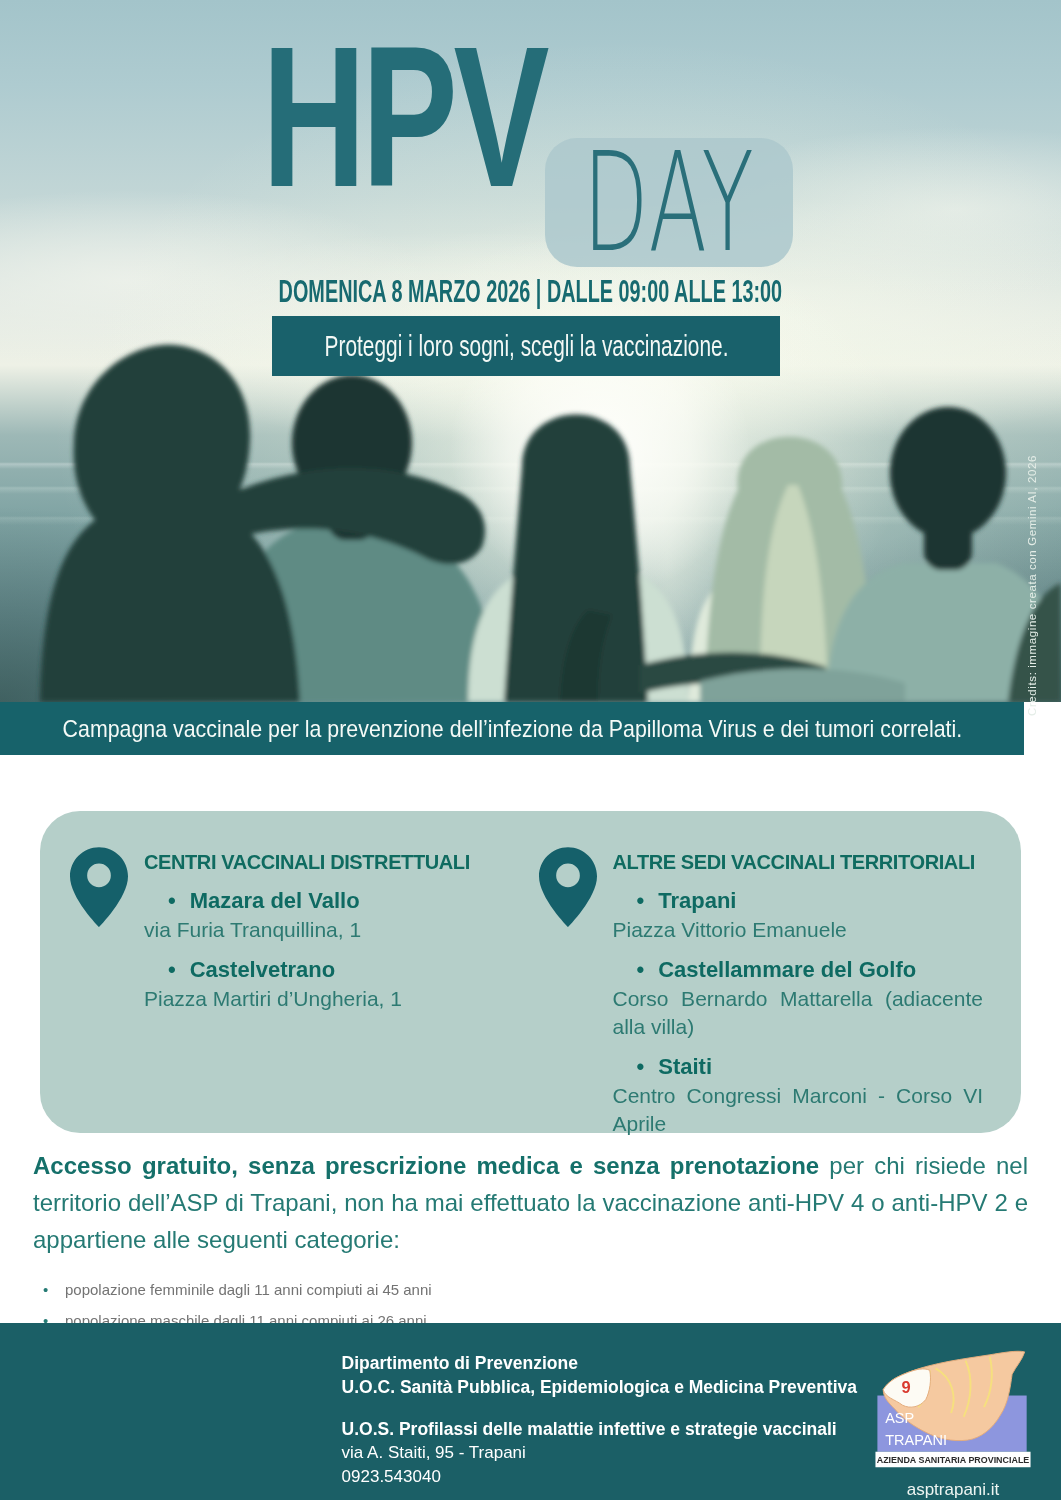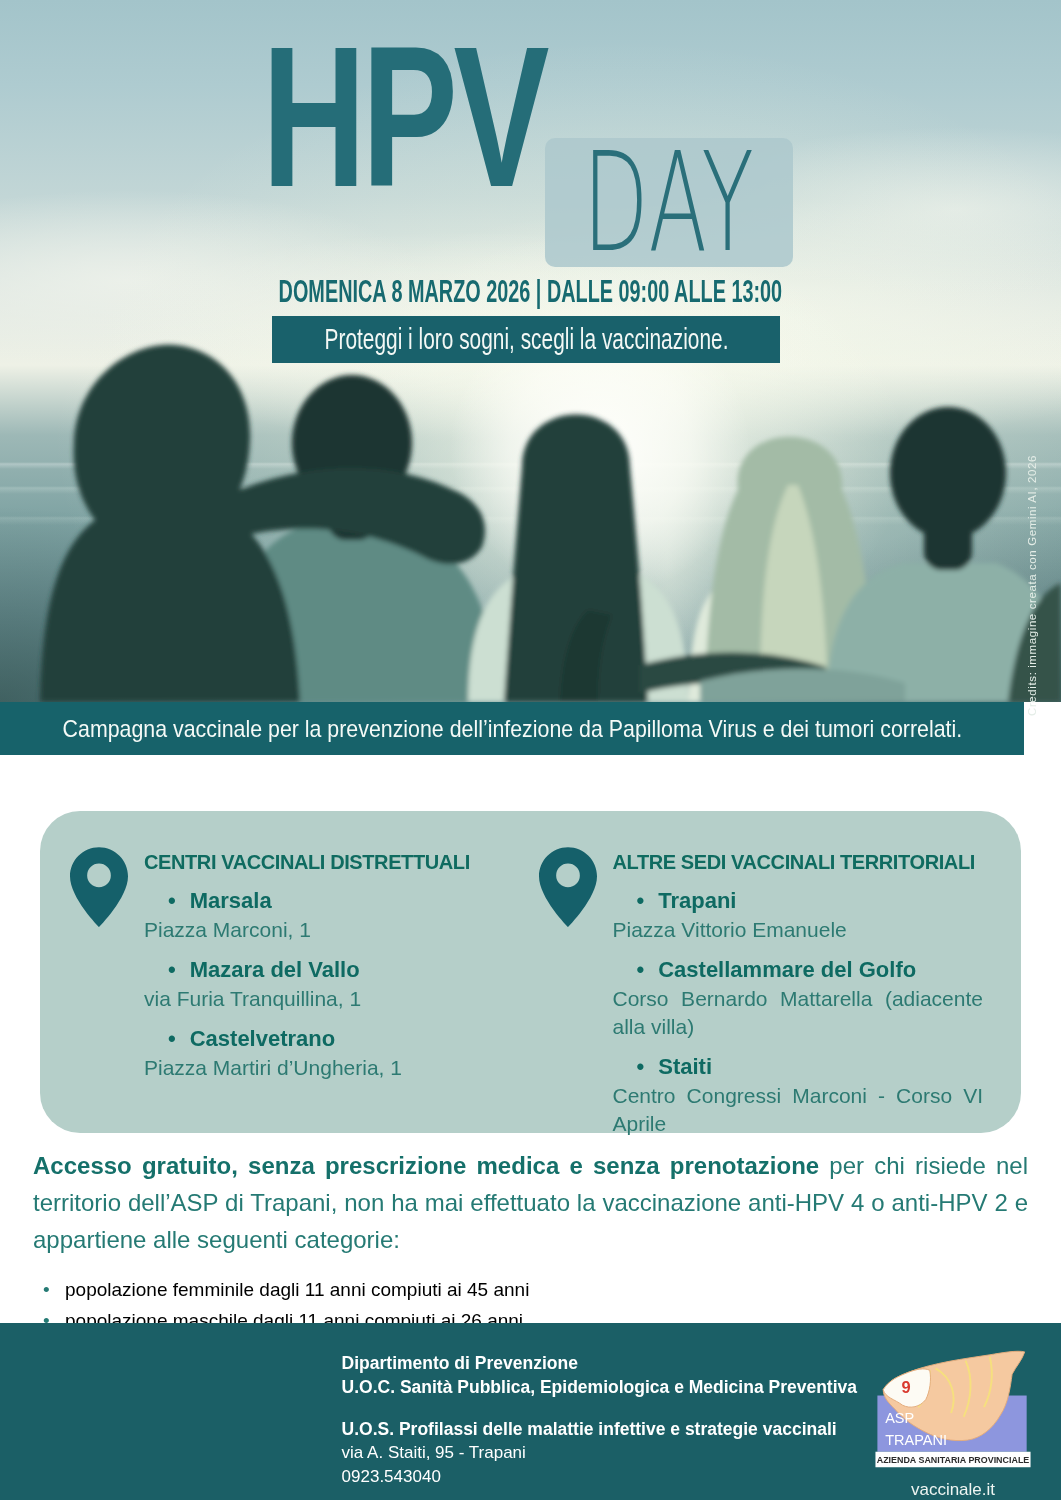--- a/index.html
+++ b/index.html
@@ -33,37 +33,37 @@
   .silhouettes { position:absolute; left:0; bottom:0; width:1061px; height:377px; }
 
   
   .hpv-title {
     position:absolute; left:262px; top:42px; height:150px; line-height:150px;
     font-size:200px; font-weight:bold; letter-spacing:-6px; color:#256d78;
     transform:scaleX(0.72); transform-origin:left center; white-space:nowrap; z-index:5;
   }
   .day-badge {
     position:absolute; left:545px; top:138px; width:248px; height:129px;
-    background:rgba(173,200,205,0.88); border-radius:10px;
+    background:rgba(173,200,205,0.88); border-radius:32px;
     display:flex; align-items:center; justify-content:center; z-index:4;
   }
   .day-text {
     font-family:"DejaVu Sans", sans-serif; font-weight:200; font-size:138px;
     line-height:120px; color:#2a6f7a; letter-spacing:2px;
     transform:scaleX(0.62); white-space:nowrap;
   }
   .date-line {
     position:absolute; top:274px; left:0; width:1061px; text-align:center; z-index:5;
   }
   .date-line span {
     display:inline-block; font-size:31px; font-weight:bold; color:#176a70;
     letter-spacing:0px; transform:scaleX(0.64); white-space:nowrap;
   }
   .tagline-banner {
-    position:absolute; left:272px; top:316px; width:508px; height:47px;
+    position:absolute; left:272px; top:316px; width:508px; height:60px;
     background:#19616b; display:flex; align-items:center; justify-content:center; z-index:5;
   }
   .tagline-banner span {
     display:inline-block; font-size:29px; color:#f3f8f5;
     transform:scaleX(0.72); white-space:nowrap;
   }
 
   
   .credits {
     position:absolute; left:1026px; top:716px; width:296px;
@@ -102,21 +102,21 @@
   .loc-name::before { content:"•"; color:#0e6a62; margin-right:14px; }
   .loc-addr { font-size:21px; color:#2d7a72; line-height:28px; text-align:justify; }
 
   .eligibility { position:absolute; top:392px; left:33px; width:995px; }
   .eligibility p {
     font-size:24px; line-height:37px; color:#257a74; text-align:justify;
   }
   .eligibility b { color:#15706a; }
   .bullet-list { margin-top:16px; list-style:none; }
   .bullet-list li {
-    font-size:19px; line-height:31px; color:#000000; padding-left:32px; position:relative;
+    font-size:15px; line-height:31px; color:#737373; padding-left:32px; position:relative;
   }
   .bullet-list li::before {
     content:"•"; position:absolute; left:10px; color:#257a74;
   }
 
   
   .footer {
     position:absolute; top:1323px; left:0; width:1061px; height:177px;
     background:#1b5f66; display:flex; justify-content:flex-end;
     padding:26px 28px 0 0; gap:16px;
@@ -192,24 +192,20 @@
     <div class="locations-card">
 
       <div class="loc-col">
         <div class="pin-wrap">
           <svg width="58" height="80" viewBox="0 0 24 33">
             <path d="M12 0C5.4 0 0 5.4 0 12c0 9 12 21 12 21s12-12 12-21C24 5.4 18.6 0 12 0zm0 16.6a4.9 4.9 0 1 1 0-9.8 4.9 4.9 0 0 1 0 9.8z" fill="#15606a"></path>
           </svg>
         </div>
         <div class="loc-body">
           <div class="loc-header">CENTRI VACCINALI DISTRETTUALI</div>
-          <div class="loc-item">
-            <div class="loc-name">Marsala</div>
-            <div class="loc-addr">Piazza Marconi, 1</div>
-          </div>
           <div class="loc-item">
             <div class="loc-name">Mazara del Vallo</div>
             <div class="loc-addr">via Furia Tranquillina, 1</div>
           </div>
           <div class="loc-item">
             <div class="loc-name">Castelvetrano</div>
             <div class="loc-addr">Piazza Martiri d’Ungheria, 1</div>
           </div>
         </div>
       </div>
@@ -263,17 +259,17 @@
         <rect x="2" y="48" width="154" height="58" fill="#8d96de"></rect>
         <path d="M8,42 C14,32 24,28 34,24 C60,14 92,10 118,6 C130,4 146,1 154,3 C151,12 145,18 141,26 C139,40 137,56 129,68 C121,82 109,92 95,94 C79,96 64,92 52,86 C40,80 28,72 20,62 C14,56 8,50 8,42 Z" fill="#f5c9a0" stroke="#e3ab7c" stroke-width="1"></path>
         <path d="M56,22 C58,36 52,52 44,60 M62,20 C80,30 84,50 78,66 M93,12 C101,30 99,52 91,70 M118,8 C122,26 120,44 112,60" fill="none" stroke="#f6e07e" stroke-width="2"></path>
         <path d="M8,42 C14,32 24,28 34,24 C42,21 50,19 56,22 C58,32 56,44 52,52 C46,60 36,62 28,58 C20,52 10,50 8,42 Z" fill="#fdfbf4" stroke="#e3ab7c" stroke-width="1"></path>
         <text x="27" y="45" font-size="17" font-weight="bold" fill="#d93a2f">9</text>
         <text x="10" y="76" font-size="15" fill="#ffffff">ASP</text>
         <text x="10" y="99" font-size="15" fill="#ffffff">TRAPANI</text>
         <rect x="0" y="106" width="160" height="16" fill="#ffffff"></rect>
         <text x="80" y="118" font-size="9.2" font-weight="bold" fill="#2b2b2b" text-anchor="middle">AZIENDA SANITARIA PROVINCIALE</text>
       </svg>
-      <div class="website">vaccinale.it</div>
+      <div class="website">asptrapani.it</div>
     </div>
   </div>
 
 </div>
 
 </body></html>

